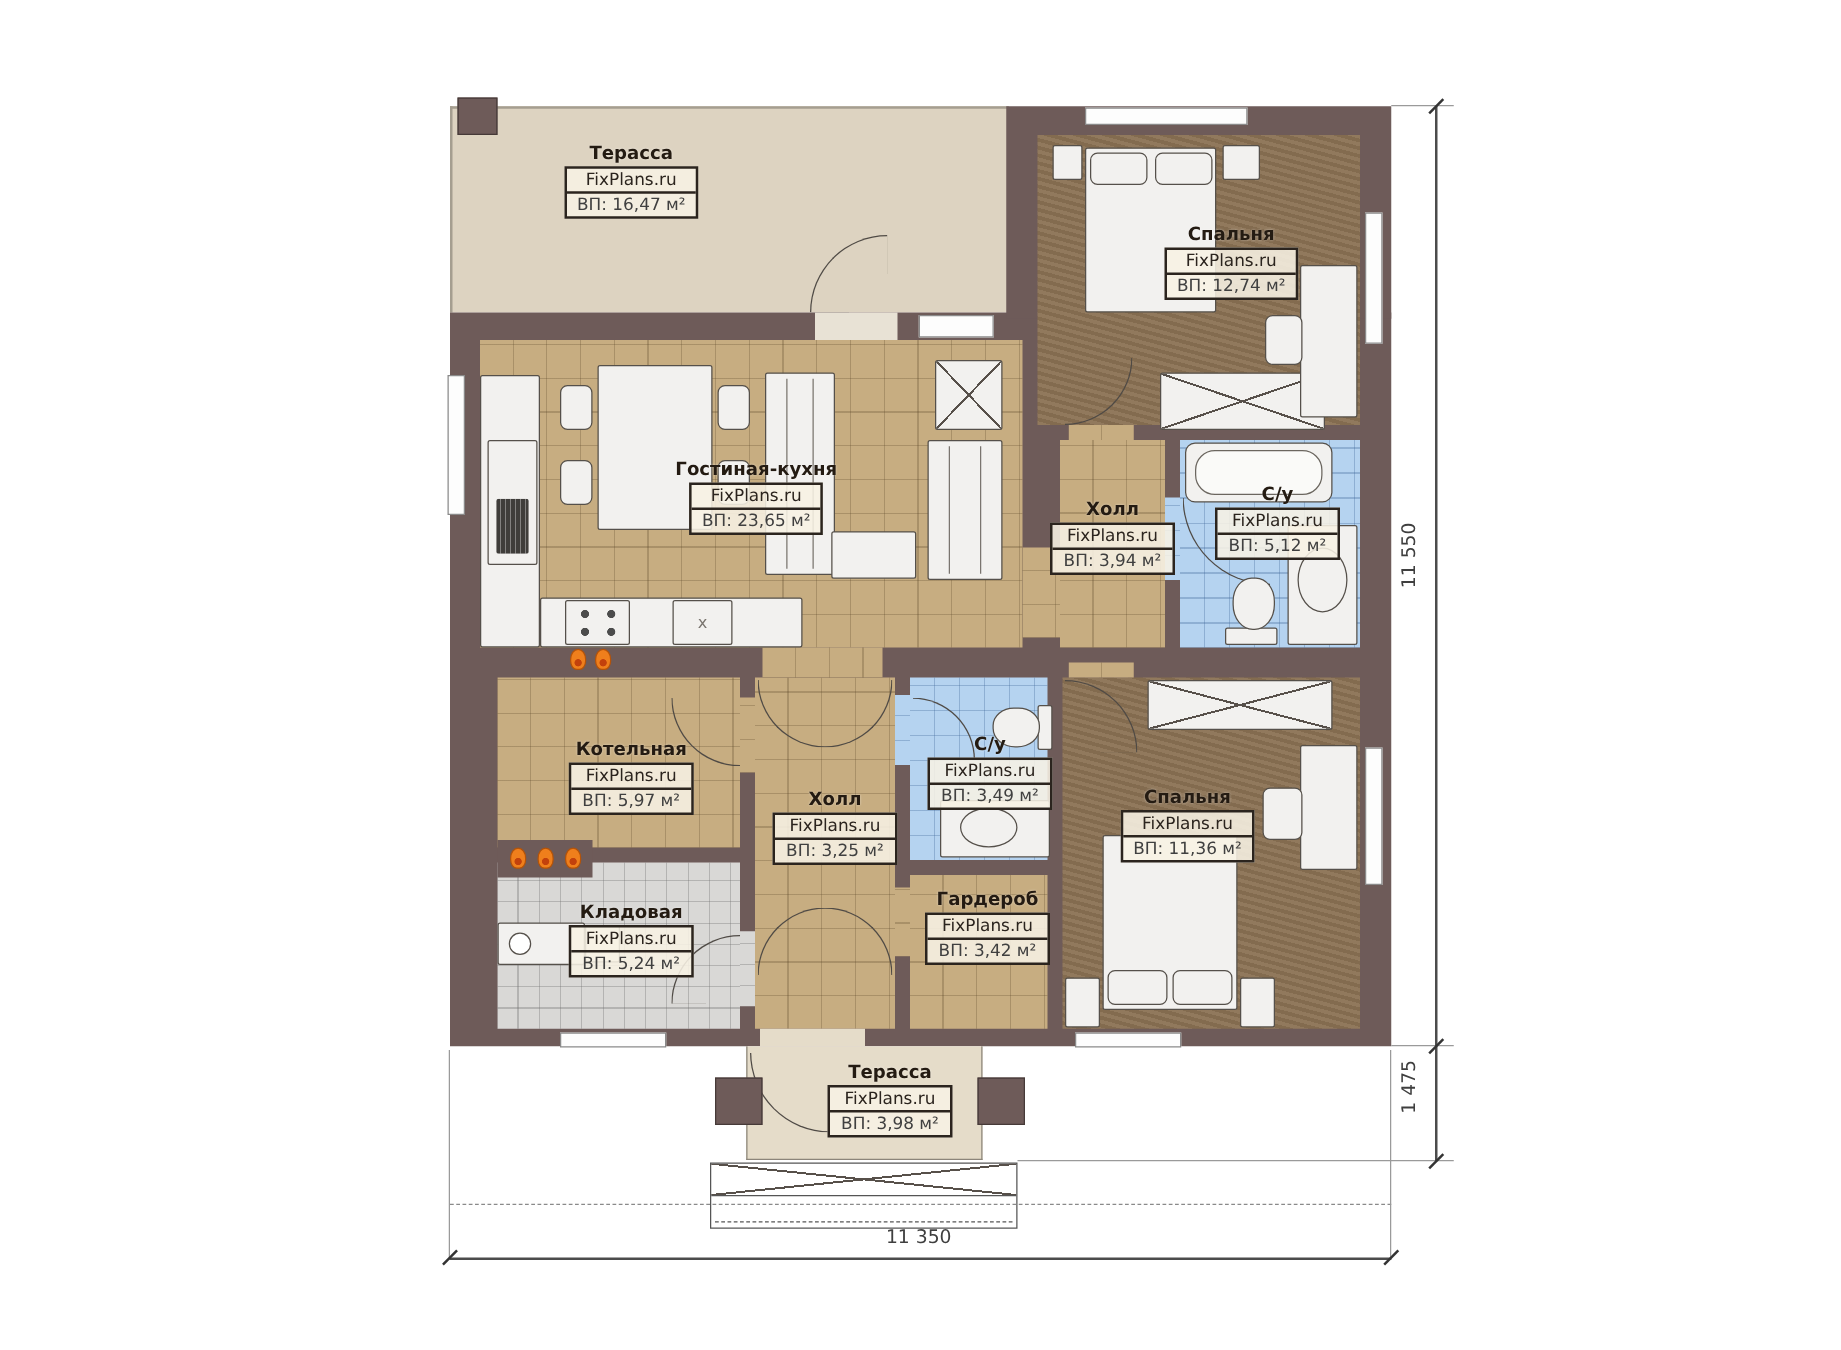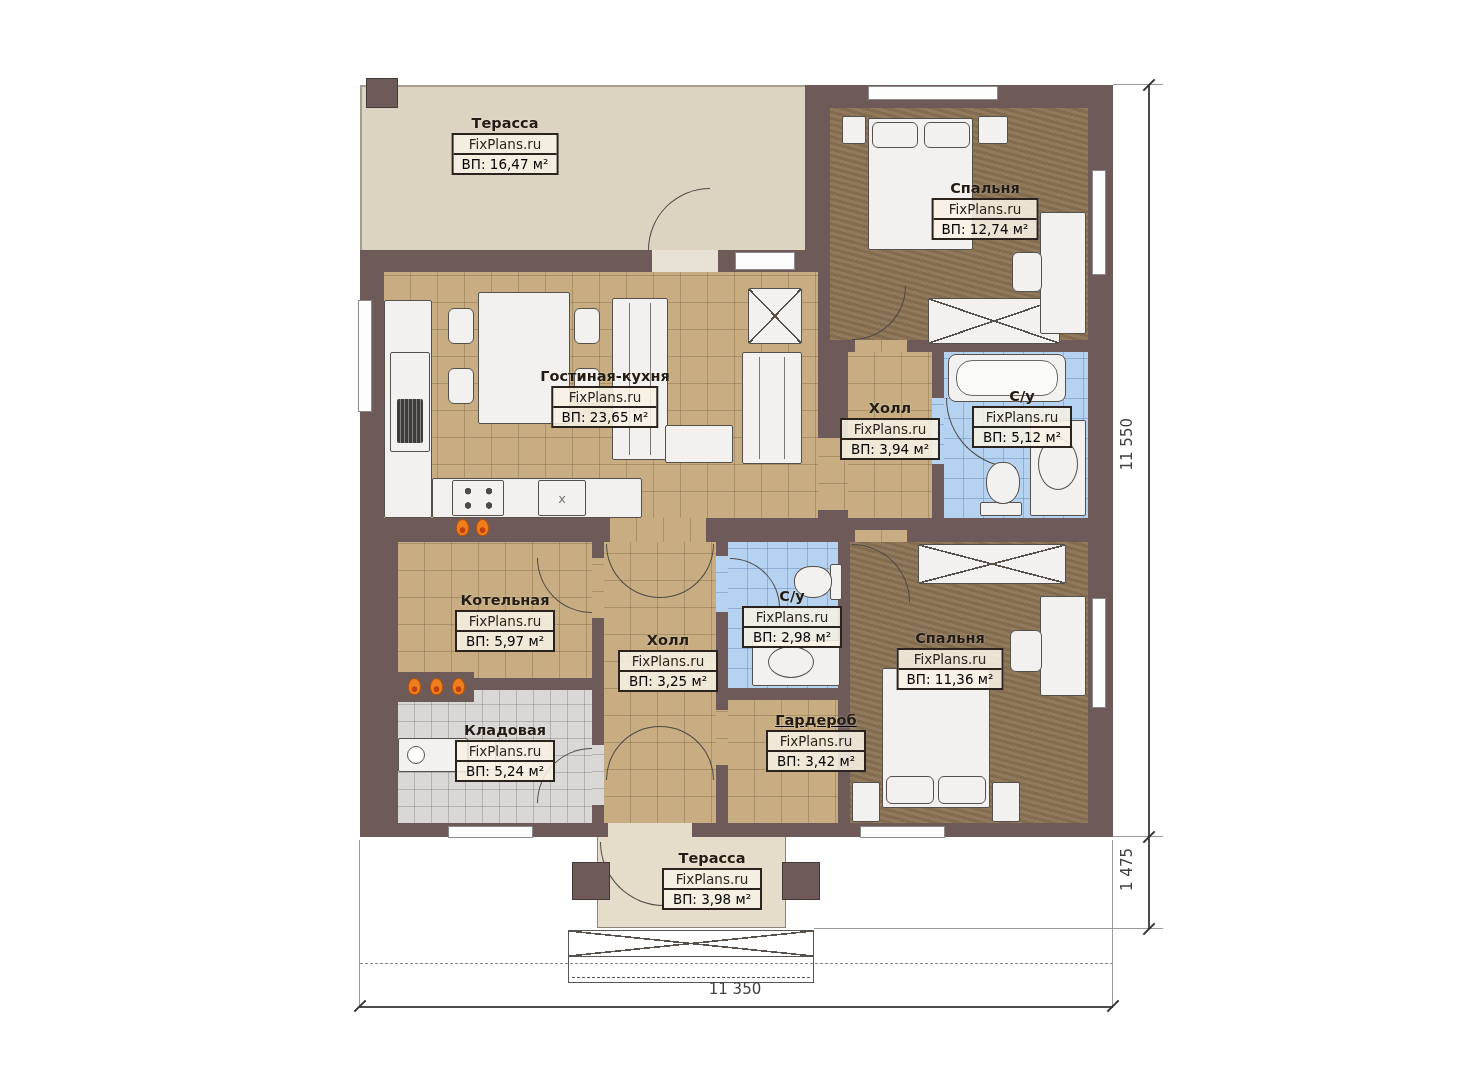--- a/index.html
+++ b/index.html
@@ -65,21 +65,21 @@
   .equip-circle { position:absolute; width:18px; height:18px; border:1.6px solid #55504a; border-radius:50%; background:#fff; }
   .dw-label { width:100%; height:100%; display:flex; align-items:center; justify-content:center;
     font-size:13px; color:#7a756f; }
 
   
   .room-label { position:absolute; transform:translateX(-50%); text-align:center; z-index:30; }
   .room-name { font-size:14.5px; font-weight:bold; color:#241b12; margin-bottom:2px; white-space:nowrap;
     text-shadow:0 0 2px rgba(255,255,255,.5); }
   .label-box { display:inline-block; border:2px solid #2b241e; background:rgba(247,241,228,.88); min-width:100px; }
   .label-box .wm { font-size:13.5px; color:#2b241e; padding:1px 8px; border-bottom:2px solid #2b241e; white-space:nowrap; }
-  .label-box .area { font-size:13.5px; color:#000000; padding:1px 8px; white-space:nowrap; }
+  .label-box .area { font-size:13.5px; color:#404040; padding:1px 8px; white-space:nowrap; }
 
   
   .dimline { position:absolute; background:#4c4c4c; }
   .extline { position:absolute; background:#9a9a9a; }
   .tick { position:absolute; width:16px; height:2px; background:#333; transform:rotate(-45deg); }
   .dimtext { position:absolute; color:#3f3f3f; font-size:15px; }
   .dimtext.vert { writing-mode:vertical-rl; transform:rotate(180deg); }
   .dashed-ext { position:absolute; border-top:1.2px dashed #8a8a8a; }
 
   
@@ -262,31 +262,31 @@
     <div class="room-name">Холл</div>
     <div class="label-box">
       <div class="wm">FixPlans.ru</div>
       <div class="area">ВП: 3,25 м²</div>
     </div>
   </div>
   <div class="room-label" style="left:792px;top:588px;">
     <div class="room-name">С/у</div>
     <div class="label-box">
       <div class="wm">FixPlans.ru</div>
-      <div class="area">ВП: 2,98 м²</div>
+      <div class="area">ВП: 3,49 м²</div>
     </div>
   </div>
   <div class="room-label" style="left:505px;top:722px;">
     <div class="room-name">Кладовая</div>
     <div class="label-box">
       <div class="wm">FixPlans.ru</div>
       <div class="area">ВП: 5,24 м²</div>
     </div>
   </div>
-  <div class="room-label" style="left:816px;top:712px;text-decoration:underline;">
+  <div class="room-label" style="left:790px;top:712px;">
     <div class="room-name">Гардероб</div>
     <div class="label-box">
       <div class="wm">FixPlans.ru</div>
       <div class="area">ВП: 3,42 м²</div>
     </div>
   </div>
   <div class="room-label" style="left:950px;top:630px;">
     <div class="room-name">Спальня</div>
     <div class="label-box">
       <div class="wm">FixPlans.ru</div>

